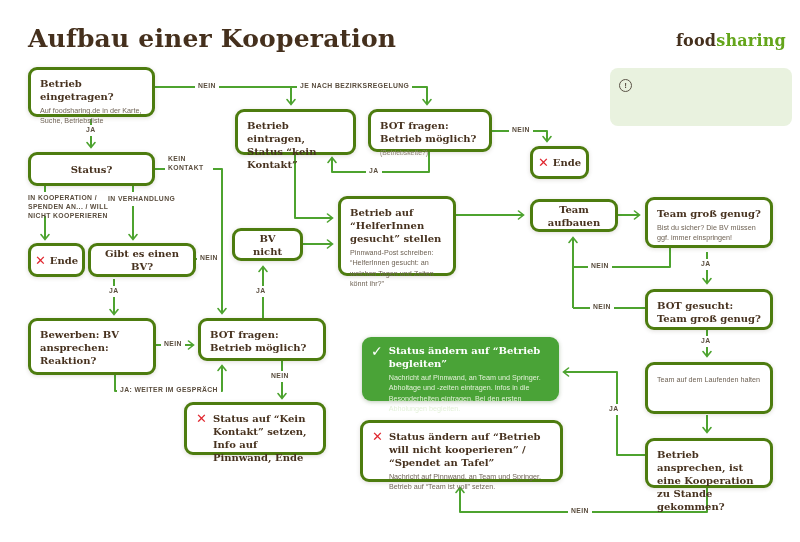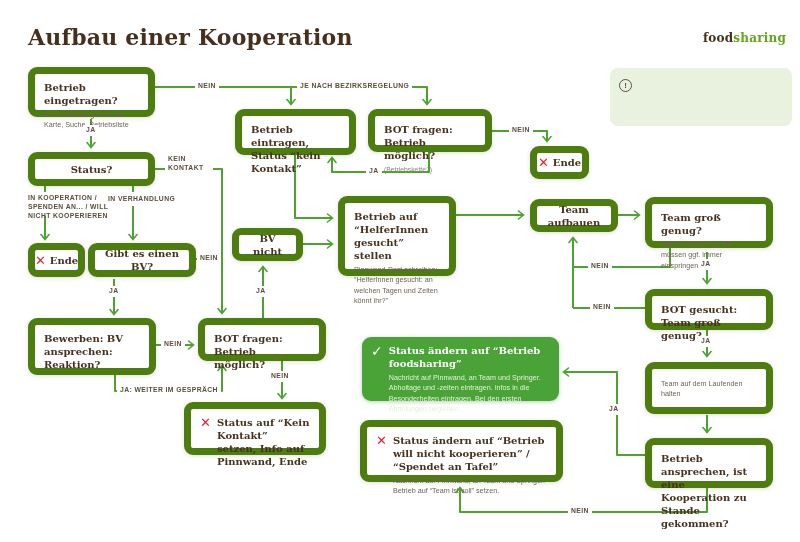--- a/index.html
+++ b/index.html
@@ -1,23 +1,23 @@
 <!DOCTYPE html>
 <html><head>
 <meta charset="utf-8">
 <style>
   html,body{margin:0;padding:0;background:#ffffff;}
   #canvas{position:relative;width:800px;height:542px;background:#ffffff;overflow:hidden;
           font-family:"Liberation Sans",sans-serif;}
   .pagetitle{position:absolute;left:28px;top:24px;font-family:"DejaVu Serif",serif;
-             font-weight:700;font-size:22px;color:#45301d;letter-spacing:.2px;}
+             font-weight:700;font-size:25px;color:#45301d;letter-spacing:.2px;}
   .logo{position:absolute;right:14px;top:31px;font-family:"DejaVu Serif",serif;
-        font-weight:700;font-size:12px;letter-spacing:.2px;}
+        font-weight:700;font-size:16px;letter-spacing:.2px;}
   .logo .p1{color:#45301d;} .logo .p2{color:#64a51b;}
-  .node{position:absolute;background:#fff;border:7px solid #4d7c0f;border-radius:9px;
+  .node{position:absolute;background:#fff;border:3px solid #4d7c0f;border-radius:9px;
         box-shadow:0 1px 4px rgba(60,50,30,.16);padding:7px 9px;box-sizing:border-box;}
   .ntitle{font-family:"DejaVu Serif",serif;font-weight:700;font-size:10px;line-height:1.3;
           color:#47321f;}
   .nsub{font-size:7.2px;line-height:1.45;color:#6f6355;margin-top:3px;}
   .center{display:flex;align-items:center;justify-content:center;text-align:center;}
   .inline-note{font-family:"Liberation Sans",sans-serif;font-weight:400;font-size:6.8px;
                color:#8d8272;}
   .xicon{color:#e0262e;font-weight:700;font-size:13px;line-height:1;
          font-family:"DejaVu Sans",sans-serif;flex:0 0 auto;}
   .checkicon{color:#ffffff;font-weight:700;font-size:14px;line-height:1;
@@ -158,21 +158,21 @@
     <div class="nsub">Team auf dem Laufenden halten</div>
   </div>
 
   <div class="node" style="left:645px;top:438px;width:128px;height:50px;">
     <div class="ntitle">Betrieb ansprechen, ist eine Kooperation zu Stande gekommen?</div>
   </div>
 
   <div class="node greenbox hflex" style="left:362px;top:337px;width:197px;height:64px;">
     <span class="checkicon">✓</span>
     <div>
-      <div class="ntitle">Status ändern auf “Betrieb foodsharing”</div>
+      <div class="ntitle">Status ändern auf “Betrieb begleiten”</div>
       <div class="nsub">Nachricht auf Pinnwand, an Team und Springer. Abholtage und -zeiten eintragen. Infos in die Besonderheiten eintragen. Bei den ersten Abholungen begleiten.</div>
     </div>
   </div>
 
   <div class="node hflex" style="left:360px;top:420px;width:203px;height:62px;">
     <span class="xicon">✕</span>
     <div>
       <div class="ntitle">Status ändern auf “Betrieb will nicht kooperieren” / “Spendet an Tafel”</div>
       <div class="nsub">Nachricht auf Pinnwand, an Team und Springer. Betrieb auf “Team ist voll” setzen.</div>
     </div>

